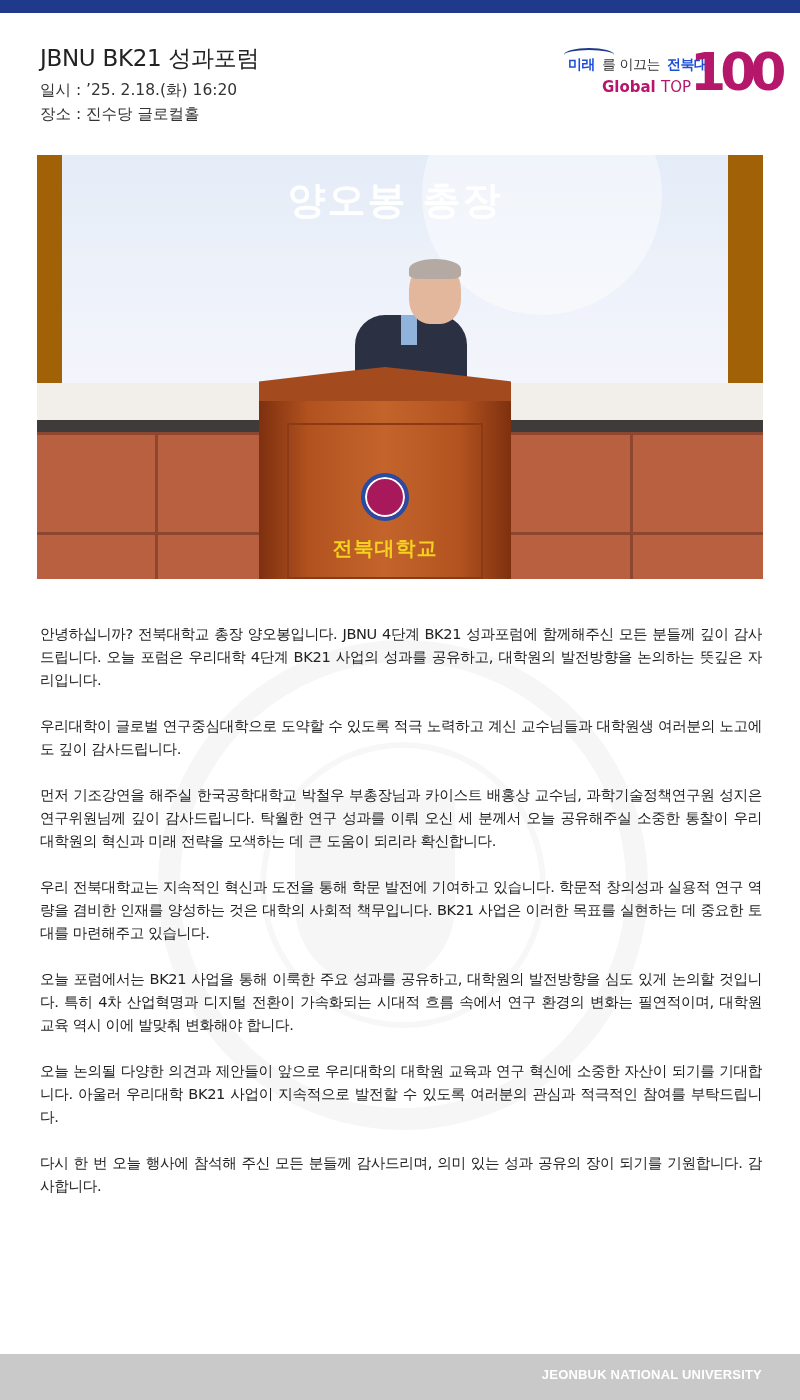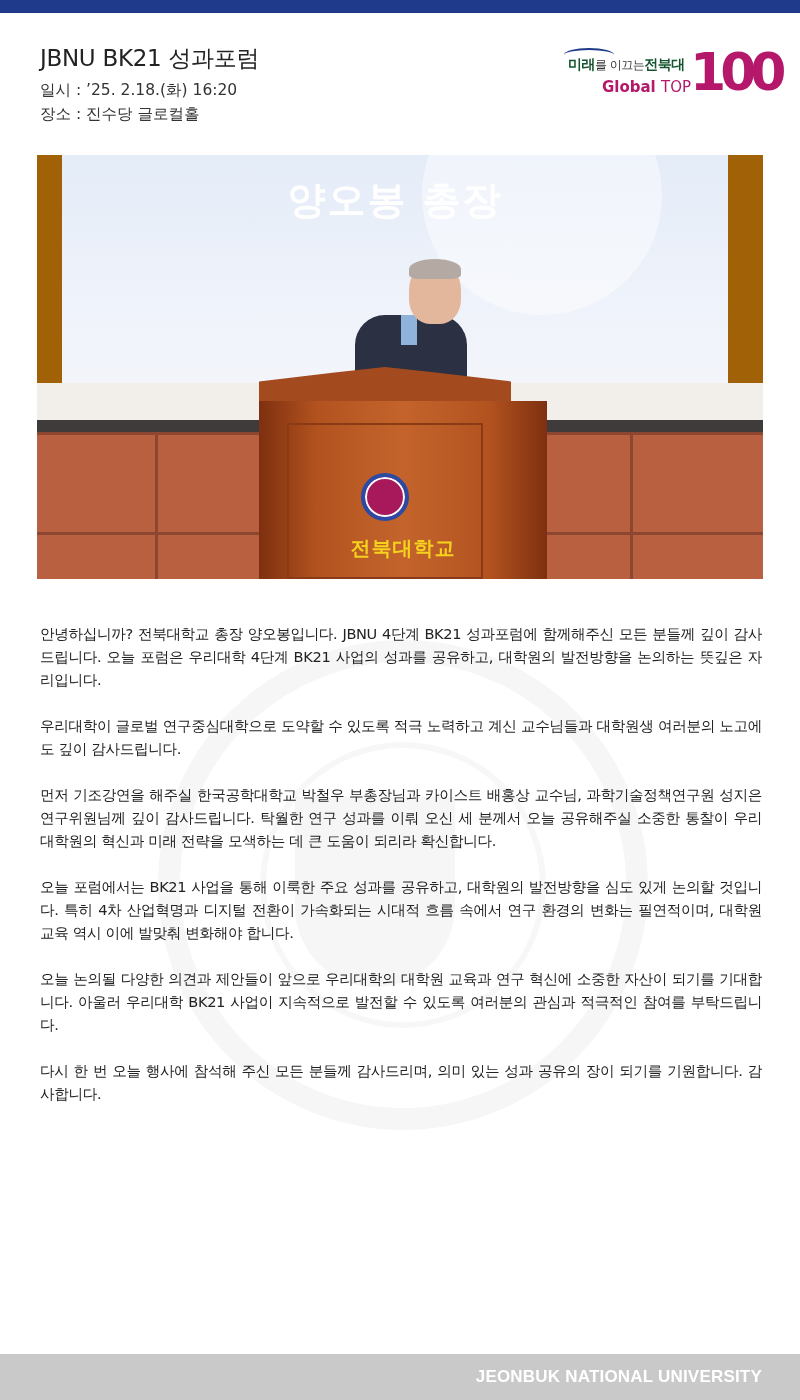--- a/index.html
+++ b/index.html
@@ -8,22 +8,22 @@
 
   .top-bar { position: absolute; left: 0; top: 0; width: 800px; height: 13px; background: #1f3a8a; }
 
   .header { position: absolute; left: 40px; top: 42px; width: 460px; }
   .title { font-size: 23px; font-weight: normal; color: #222; letter-spacing: -0.3px; line-height: 32px; }
   .meta { font-size: 15.5px; color: #333; line-height: 24px; margin-top: 4px; }
   .meta-line { display: block; }
 
   .logo { position: absolute; left: 562px; top: 44px; width: 206px; height: 58px; }
   .logo-line1 { position: absolute; left: 6px; top: 12px; font-size: 12px; font-weight: bold; color: #1f3a8a; white-space: nowrap; letter-spacing: -0.5px; }
-  .logo-line1 .small { font-size: 12px; font-weight: normal; color: #333; margin: 0 0; }
-  .logo-line1 .big { font-size: 14px; font-weight: bold; color: #14532d; }
+  .logo-line1 .small { font-size: 14px; font-weight: normal; color: #333; margin: 0 7px; }
+  .logo-line1 .big { font-size: 14px; font-weight: bold; color: #1d4ed8; }
   .logo-swoosh { position: absolute; left: 2px; top: 4px; width: 50px; height: 14px; border-top: 2px solid #1f3a8a; border-radius: 50% 50% 0 0; }
   .logo-line2 { position: absolute; left: 40px; top: 34px; font-size: 15px; color: #b5176b; font-weight: bold; white-space: nowrap; }
   .logo-line2 .top { font-weight: normal; color: #b5176b; }
   .logo-100 { position: absolute; left: 128px; top: -2px; font-size: 52px; font-weight: bold; color: #b5176b; letter-spacing: -6px; line-height: 60px; font-family: "DejaVu Sans", sans-serif; }
 
   .photo { position: absolute; left: 37px; top: 155px; width: 726px; height: 424px; overflow: hidden; background: #a16207; }
   .screen { position: absolute; left: 25px; top: 0; width: 666px; height: 228px; background: linear-gradient(180deg, #e4ecf8 0%, #eef2fa 60%, #f3f5fb 100%); }
   .screen-glow { position: absolute; left: 360px; top: -80px; width: 240px; height: 240px; border-radius: 50%; background: rgba(255,255,255,0.45); }
   .screen-text { position: absolute; left: 0; width: 100%; top: 20px; text-align: center; font-size: 38px; font-weight: bold; color: #ffffff; letter-spacing: 2px; }
   .wall-top { position: absolute; left: 0; top: 228px; width: 726px; height: 40px; background: #f2efeb; }
@@ -31,34 +31,34 @@
   .wall-panels { position: absolute; left: 0; top: 277px; width: 726px; height: 147px; background: #b8603f; }
   .panel-line-h { position: absolute; left: 0; width: 726px; height: 3px; background: #8d4730; }
   .panel-line-v { position: absolute; top: 0; width: 3px; height: 147px; background: #8d4730; }
 
   .speaker-head { position: absolute; left: 372px; top: 107px; width: 52px; height: 62px; border-radius: 45% 45% 40% 40%; background: #e3b79c; }
   .speaker-hair { position: absolute; left: 372px; top: 104px; width: 52px; height: 20px; border-radius: 50% 50% 20% 20%; background: #b4aaa3; }
   .speaker-body { position: absolute; left: 318px; top: 160px; width: 112px; height: 70px; background: #2b3142; border-radius: 30px 30px 0 0; }
   .speaker-shirt { position: absolute; left: 364px; top: 160px; width: 16px; height: 30px; background: #8fb3db; }
 
   .podium-top { position: absolute; left: 222px; top: 212px; width: 252px; height: 36px; background: #a44a1f; clip-path: polygon(0 40%, 30% 15%, 50% 0, 70% 15%, 100% 40%, 100% 100%, 0 100%); }
-  .podium { position: absolute; left: 222px; top: 246px; width: 288px; height: 178px; background: linear-gradient(90deg, #7e300f 0%, #b2521f 20%, #c4642c 50%, #b2521f 80%, #7e300f 100%); }
+  .podium { position: absolute; left: 222px; top: 246px; width: 252px; height: 178px; background: linear-gradient(90deg, #7e300f 0%, #b2521f 20%, #c4642c 50%, #b2521f 80%, #7e300f 100%); }
   .podium-inset { position: absolute; left: 28px; top: 22px; width: 196px; height: 156px; border: 2px solid #8a3a15; }
   .podium-seal { position: absolute; left: 102px; top: 72px; width: 48px; height: 48px; border-radius: 50%; background: #a8195c; border: 4px solid #2b4aa3; box-shadow: 0 0 0 2px #fff inset; }
   .podium-name { position: absolute; left: 0; width: 100%; top: 134px; text-align: center; font-size: 20px; font-weight: bold; color: #f4d21d; letter-spacing: 1px; }
 
   .body-text { position: absolute; left: 40px; top: 622px; width: 722px; font-size: 14.6px; line-height: 23px; color: #222; letter-spacing: -0.35px; text-align: justify; }
   .body-text p { margin-bottom: 23px; }
 
   .watermark { position: absolute; left: 158px; top: 640px; width: 490px; height: 490px; border-radius: 50%; border: 22px solid rgba(0,0,0,0.035); }
   .watermark-inner { position: absolute; left: 80px; top: 80px; width: 286px; height: 286px; border-radius: 50%; border: 6px solid rgba(0,0,0,0.03); }
   .watermark-shield { position: absolute; left: 115px; top: 135px; width: 160px; height: 190px; background: rgba(0,0,0,0.035); border-radius: 0 0 80px 80px; }
 
   .footer { position: absolute; left: 0; top: 1354px; width: 800px; height: 46px; background: #c9c9c9; }
-  .footer-text { position: absolute; right: 38px; top: 13px; font-size: 17px; font-weight: bold; color: #ffffff; letter-spacing: 0.2px; font-family: "Liberation Sans", sans-serif; margin-left: 41px; }
+  .footer-text { position: absolute; right: 38px; top: 13px; font-size: 13px; font-weight: bold; color: #ffffff; letter-spacing: 0.2px; font-family: "Liberation Sans", sans-serif; margin-left: 41px; }
 </style>
 </head>
 <body>
 
 <div class="top-bar"></div>
 
 <div class="header">
   <h1 class="title">JBNU BK21 성과포럼</h1>
   <div class="meta">
     <span class="meta-line">일시 : ’25. 2.18.(화) 16:20</span>
@@ -105,20 +105,21 @@
 
 <div class="watermark">
   <div class="watermark-inner"></div>
   <div class="watermark-shield"></div>
 </div>
 
 <div class="body-text">
   <p>안녕하십니까? 전북대학교 총장 양오봉입니다. JBNU 4단계 BK21 성과포럼에 함께해주신 모든 분들께 깊이 감사드립니다. 오늘 포럼은 우리대학 4단계 BK21 사업의 성과를 공유하고, 대학원의 발전방향을 논의하는 뜻깊은 자리입니다.</p>
   <p>우리대학이 글로벌 연구중심대학으로 도약할 수 있도록 적극 노력하고 계신 교수님들과 대학원생 여러분의 노고에도 깊이 감사드립니다.</p>
   <p>먼저 기조강연을 해주실 한국공학대학교 박철우 부총장님과 카이스트 배홍상 교수님, 과학기술정책연구원 성지은 연구위원님께 깊이 감사드립니다. 탁월한 연구 성과를 이뤄 오신 세 분께서 오늘 공유해주실 소중한 통찰이 우리 대학원의 혁신과 미래 전략을 모색하는 데 큰 도움이 되리라 확신합니다.</p>
+  <p>우리 전북대학교는 지속적인 혁신과 도전을 통해 학문 발전에 기여하고 있습니다. 학문적 창의성과 실용적 연구 역량을 겸비한 인재를 양성하는 것은 대학의 사회적 책무입니다. BK21 사업은 이러한 목표를 실현하는 데 중요한 토대를 마련해주고 있습니다.</p>
   <p>오늘 포럼에서는 BK21 사업을 통해 이룩한 주요 성과를 공유하고, 대학원의 발전방향을 심도 있게 논의할 것입니다. 특히 4차 산업혁명과 디지털 전환이 가속화되는 시대적 흐름 속에서 연구 환경의 변화는 필연적이며, 대학원 교육 역시 이에 발맞춰 변화해야 합니다.</p>
   <p>오늘 논의될 다양한 의견과 제안들이 앞으로 우리대학의 대학원 교육과 연구 혁신에 소중한 자산이 되기를 기대합니다. 아울러 우리대학 BK21 사업이 지속적으로 발전할 수 있도록 여러분의 관심과 적극적인 참여를 부탁드립니다.</p>
   <p>다시 한 번 오늘 행사에 참석해 주신 모든 분들께 감사드리며, 의미 있는 성과 공유의 장이 되기를 기원합니다. 감사합니다.</p>
 </div>
 
 <div class="footer">
   <span class="footer-text">JEONBUK NATIONAL UNIVERSITY</span>
 </div>
 
 </body></html>

